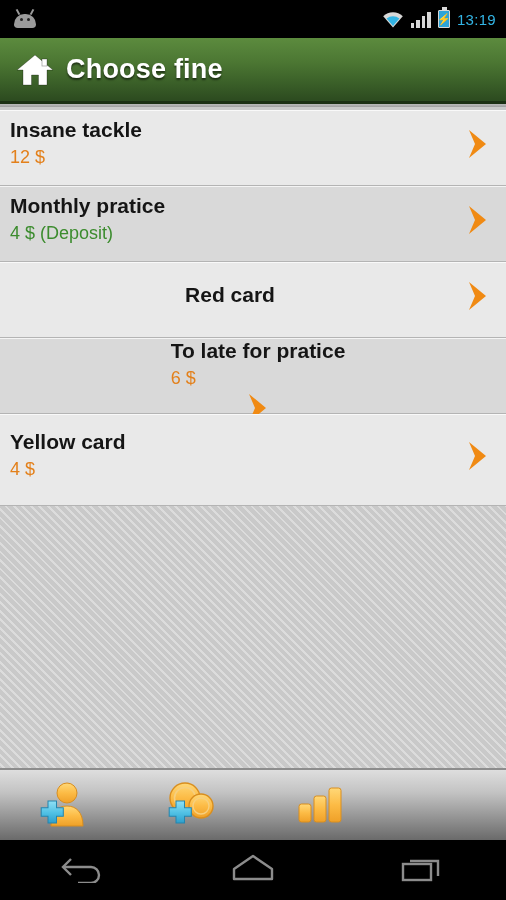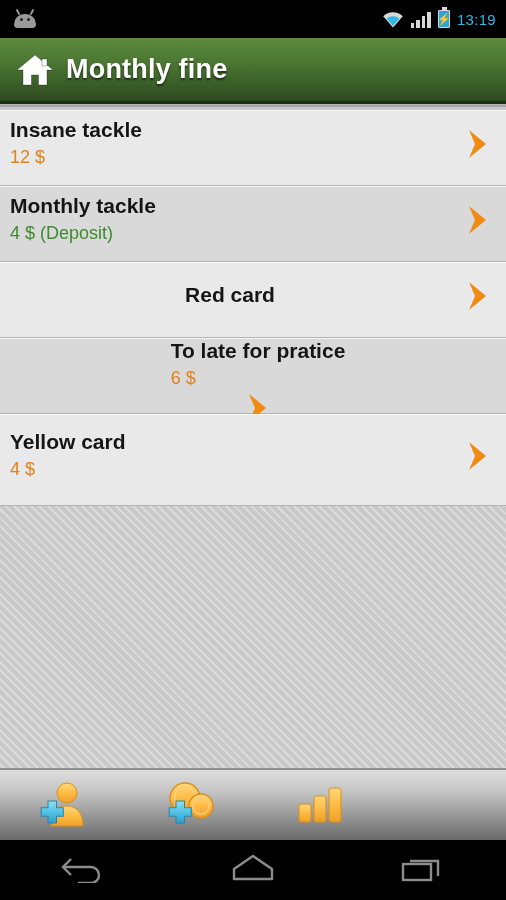--- a/index.html
+++ b/index.html
@@ -152,39 +152,39 @@
 
   <div class="actionbar">
     <span class="home-icon">
       <svg width="38" height="34" viewBox="0 0 38 34">
         <g fill="#ffffff" stroke="rgba(0,0,0,.35)" stroke-width="0.8">
           <path d="M19 2 L37 17 L31 17 L31 32 L22.5 32 L22.5 22 L15.5 22 L15.5 32 L7 32 L7 17 L1 17 Z"></path>
           <rect x="26" y="6" width="5" height="7"></rect>
         </g>
       </svg>
     </span>
-    <span class="ab-title">Monthly fine</span>
+    <span class="ab-title">Choose fine</span>
   </div>
 
   <div class="list-wrap">
     <div class="list" id="list">
         <div class="row light" style="height: 76px;">
           <div class="row-text">
             <div class="row-title">Insane tackle</div>
             <div class="row-sub sub-amount">12 $</div>
           </div>
           <div class="chev">
             <svg width="28" height="34" viewBox="0 0 28 34">
               <path d="M5 3 L22 17 L5 31 L11 17 Z" fill="#f08a13"></path>
             </svg>
           </div>
         </div>
         <div class="row dark" style="height: 76px;">
           <div class="row-text">
-            <div class="row-title">Monthly tackle</div>
+            <div class="row-title">Monthly pratice</div>
             <div class="row-sub sub-deposit">4 $ (Deposit)</div>
           </div>
           <div class="chev">
             <svg width="28" height="34" viewBox="0 0 28 34">
               <path d="M5 3 L22 17 L5 31 L11 17 Z" fill="#f08a13"></path>
             </svg>
           </div>
         </div>
         <div class="row light" style="height: 76px; text-align: center;">
           <div class="row-text">

